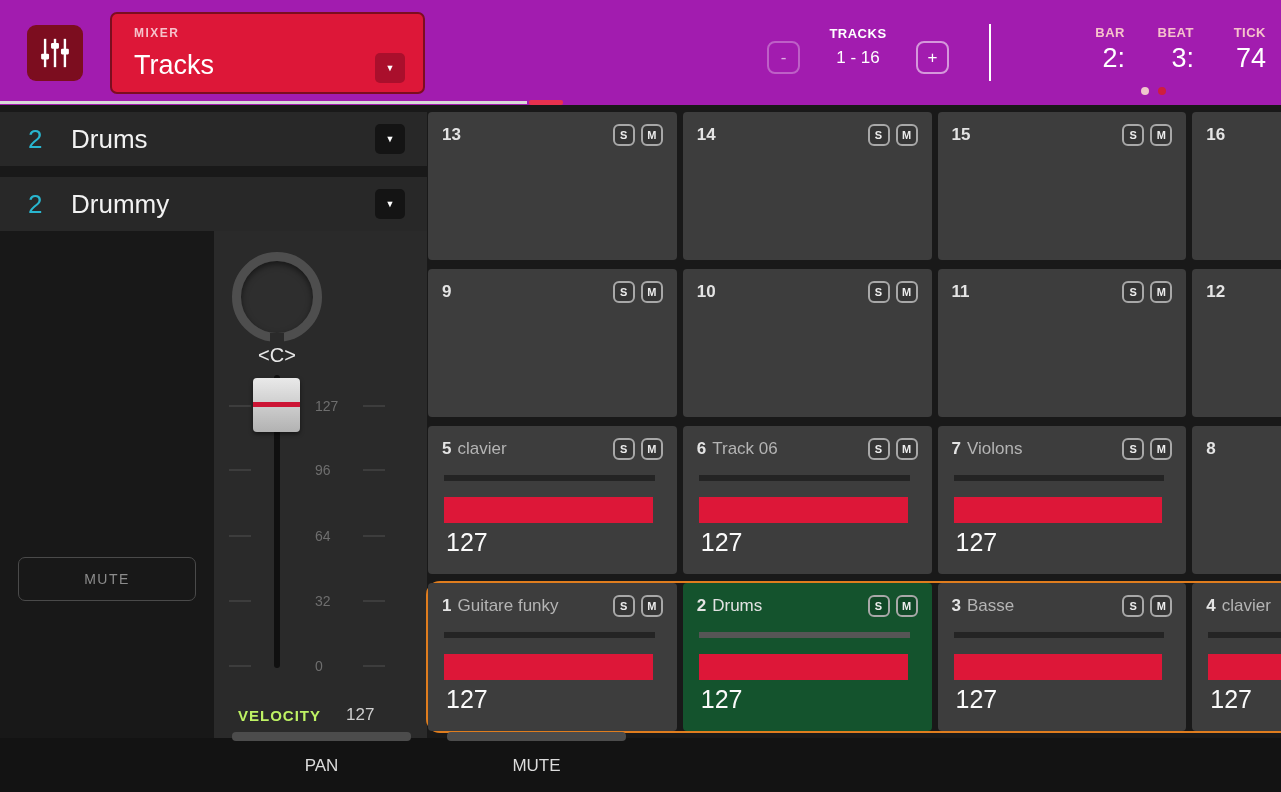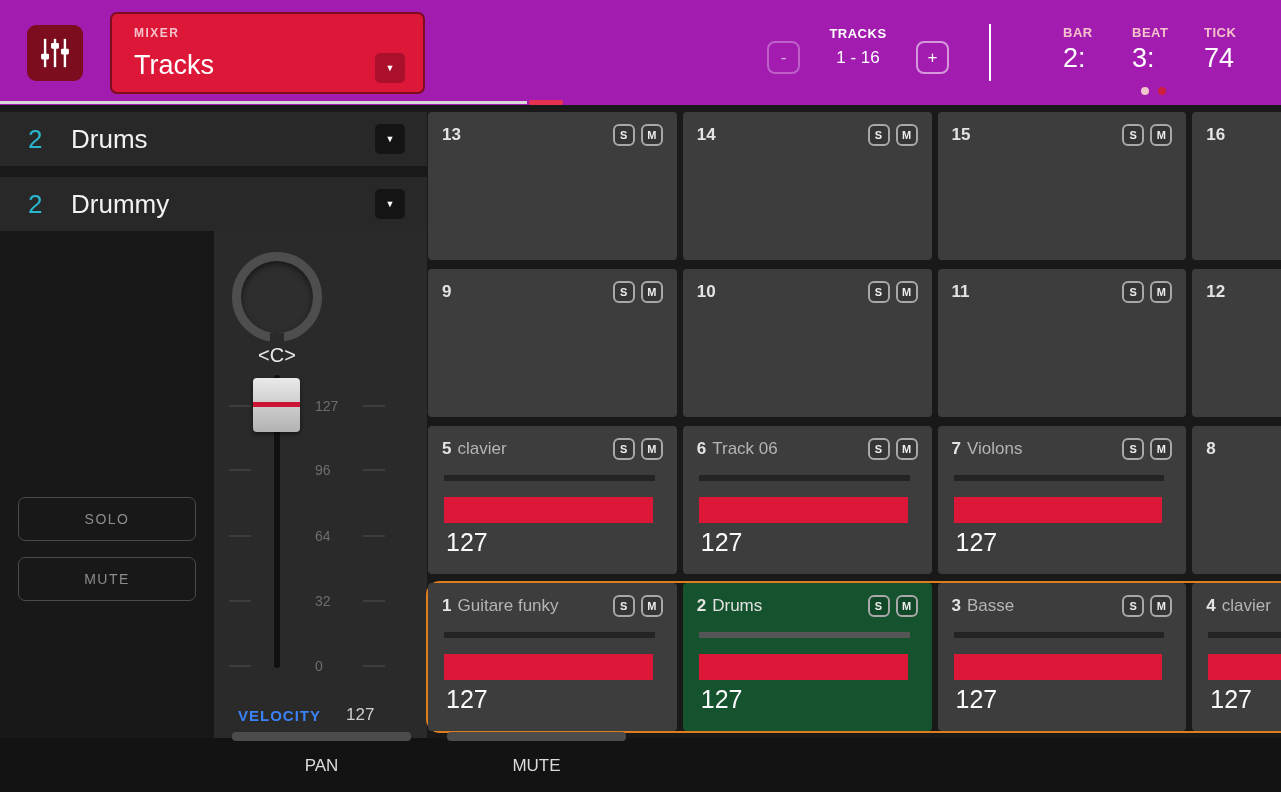--- a/index.html
+++ b/index.html
@@ -20,21 +20,21 @@
     color:#fff;font-size:9px;display:flex;align-items:center;justify-content:center}
   .step-btn{position:absolute;top:41px;width:33px;height:33px;border-radius:8px;background:transparent;
     color:#fff;font-size:17px;display:flex;align-items:center;justify-content:center;
     border:2px solid rgba(255,255,255,.55);cursor:pointer}
   .step-minus{left:767px;border-color:rgba(255,255,255,.3);color:rgba(255,255,255,.65)}
   .step-plus{left:916px}
   .tracks-info{position:absolute;left:808px;top:26px;width:100px;text-align:center;color:#fff}
   .tracks-label{font-size:13px;font-weight:bold;letter-spacing:.5px}
   .tracks-range{font-size:17px;margin-top:7px}
   .hdr-divider{position:absolute;left:989px;top:24px;width:2px;height:57px;background:#fff}
-  .time-block{position:absolute;top:25px;width:62px;text-align:left;color:#fff;cursor:pointer}
+  .time-block{position:absolute;top:25px;width:62px;text-align:right;color:#fff;cursor:pointer}
   .time-label{font-size:13px;font-weight:bold;letter-spacing:.5px;color:#f6c2cb}
   .time-value{font-size:27px;margin-top:3px}
   #time-bar{left:1063px}#time-beat{left:1132px}#time-tick{left:1204px}
   .dot{position:absolute;width:8px;height:8px;border-radius:50%}
   .dot1{left:1141px;top:87px;background:#efc6cc}
   .dot2{left:1158px;top:87px;background:#cf1e3e}
   .scrollbar-track{position:absolute;left:0;top:101px;width:527px;height:3px;background:#d9d9d9}
   .scrollbar-thumb{position:absolute;left:529px;top:100px;width:34px;height:5px;background:#e8314e;border-radius:2px;cursor:grab}
 
   
@@ -59,21 +59,21 @@
   .pan-value{position:absolute;left:13px;top:113px;width:100px;text-align:center;font-size:20px;color:#e8e8e8}
   .fader-track{position:absolute;left:60px;top:144px;width:6px;height:293px;background:#101010;border-radius:3px;cursor:pointer}
   .fader-handle{position:absolute;left:39px;top:147px;width:47px;height:54px;border-radius:4px;
     background:linear-gradient(#e9e9e9,#b2b2b2);box-shadow:0 2px 4px rgba(0,0,0,.5);cursor:grab}
   .fader-handle::after{content:"";position:absolute;left:0;right:0;top:24px;height:5px;background:#cc1434}
   .scale-tick{position:absolute;width:22px;height:2px;background:#3d3d3d}
   .scale-label{position:absolute;left:101px;width:44px;font-size:14px;color:#6e6e6e}
   .tickL{left:15px}.tickR{left:149px}
   .t0{top:174px}.t1{top:238px}.t2{top:304px}.t3{top:369px}.t4{top:434px}
   .l0{top:167px}.l1{top:231px}.l2{top:297px}.l3{top:362px}.l4{top:427px}
-  .vel-label{position:absolute;left:24px;top:476px;font-size:15px;font-weight:bold;letter-spacing:1px;color:#3b82f6}
+  .vel-label{position:absolute;left:24px;top:476px;font-size:15px;font-weight:bold;letter-spacing:1px;color:#bef264}
   .vel-value{position:absolute;left:132px;top:474px;font-size:17px;color:#cfcfcf}
 
   
   .grid{position:absolute;left:428px;top:112px;width:1013px;height:619px;display:flex;flex-direction:column;gap:9px}
   .grid-row{flex:1;display:grid;grid-template-columns:repeat(4,1fr);gap:6px}
   .grid-row.selected{box-shadow:0 0 0 2px #e07d1e;border-radius:12px}
   .cell{position:relative;background:#3d3d3d;border-radius:4px;padding:12px 14px;cursor:pointer;overflow:hidden}
   .cell.selected{background:#14532d}
   .cell-head{display:flex;justify-content:space-between;align-items:flex-start}
   .cell-title{font-size:17px;color:#b4b4b4;line-height:22px;white-space:nowrap}
@@ -163,21 +163,20 @@
   </div>
   <div class="track-row" id="trow2">
     <span class="trk-num">2</span>
     <span class="trk-name">Drummy</span>
     <span class="dd-dark">
         <span>▼</span>
       </span>
   </div>
 
   <div class="ctrl-col">
-    <button class="side-btn" id="solo-btn">SOLO</button>
     <button class="side-btn" id="mute-btn">MUTE</button>
   </div>
 
   <div class="fader-col">
     <div class="knob"></div>
     <div class="pan-value">&lt;C&gt;</div>
 
     <div class="fader-track"></div>
 
     <div class="scale-tick tickL t0"></div>

